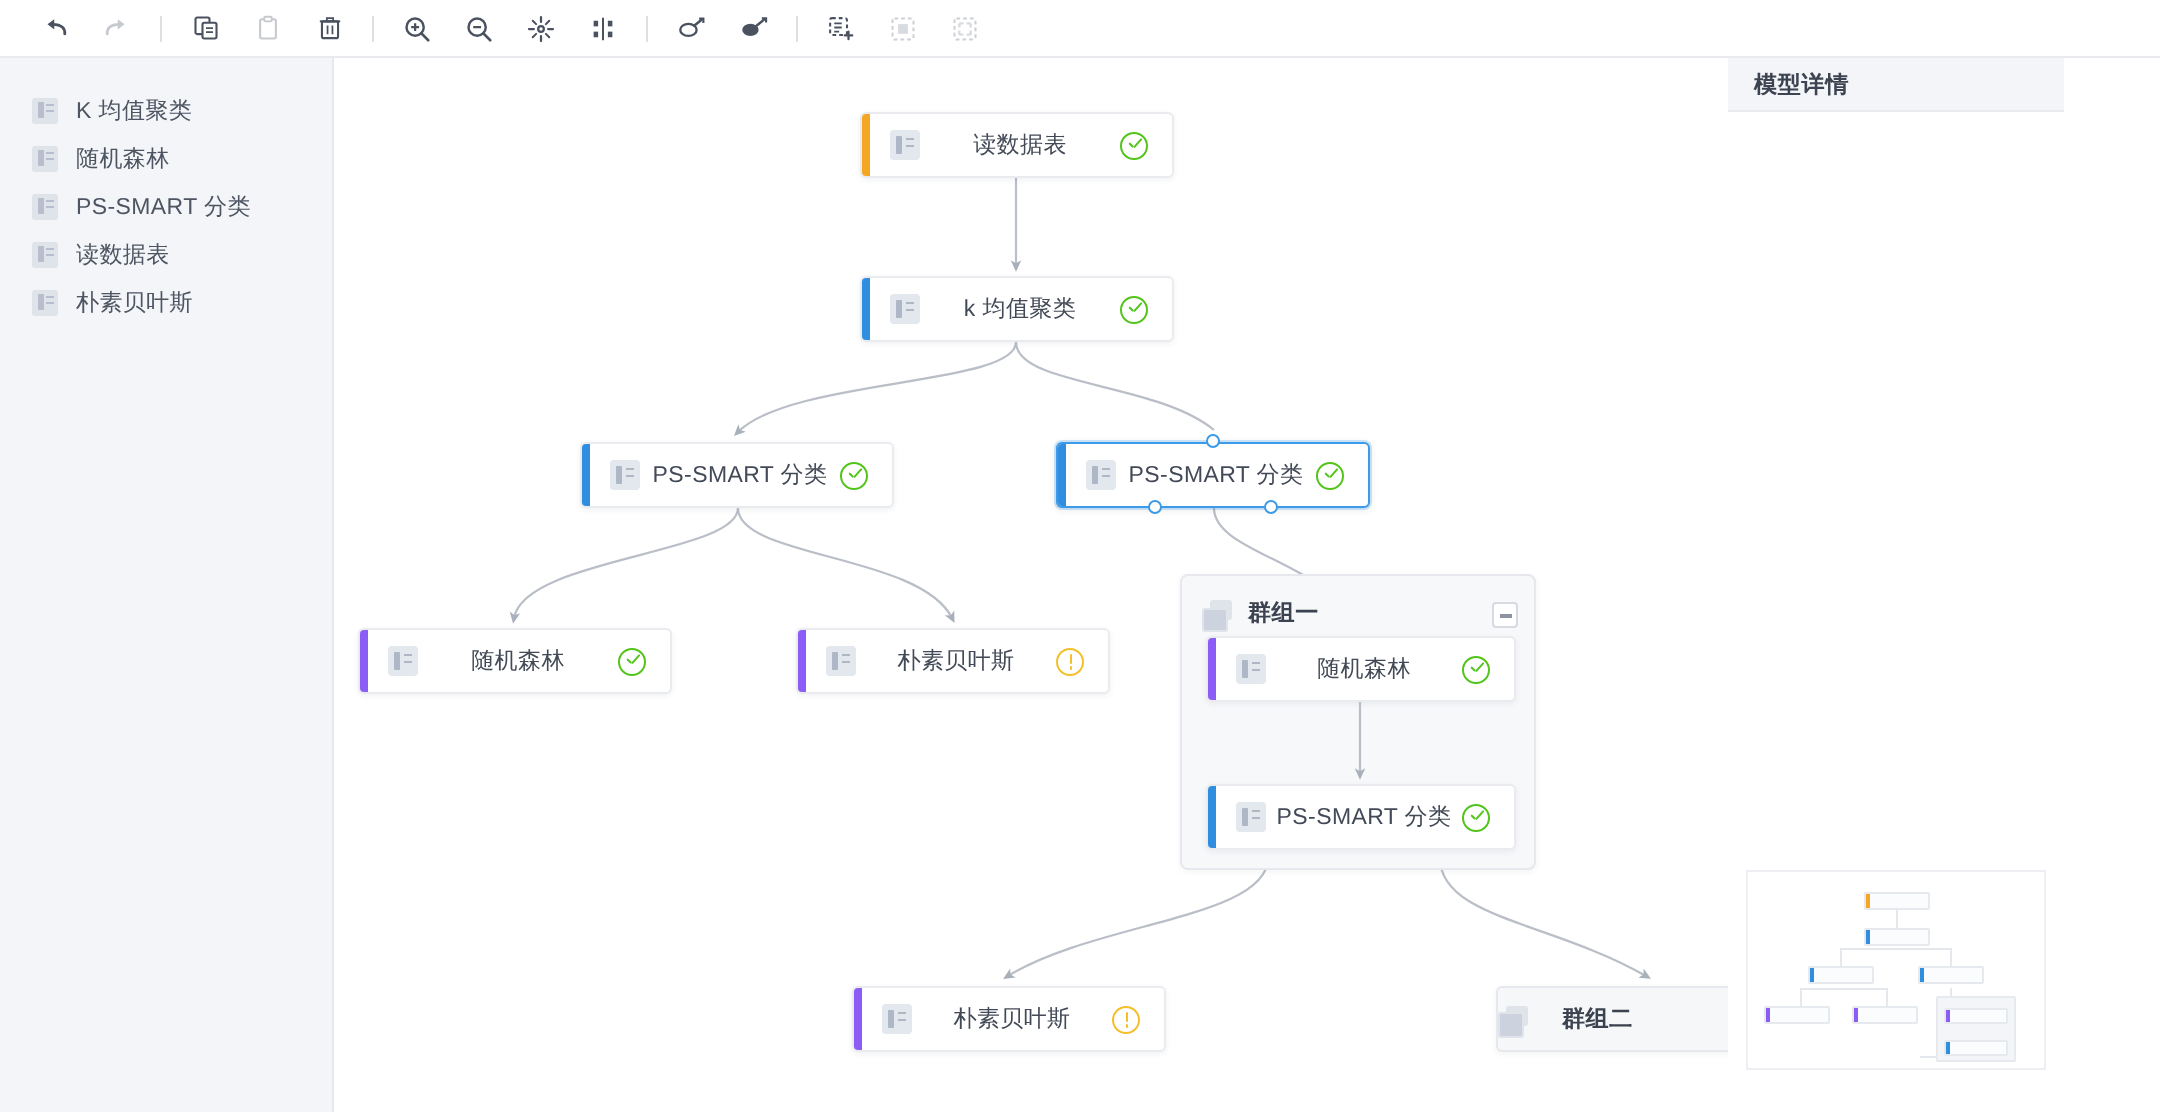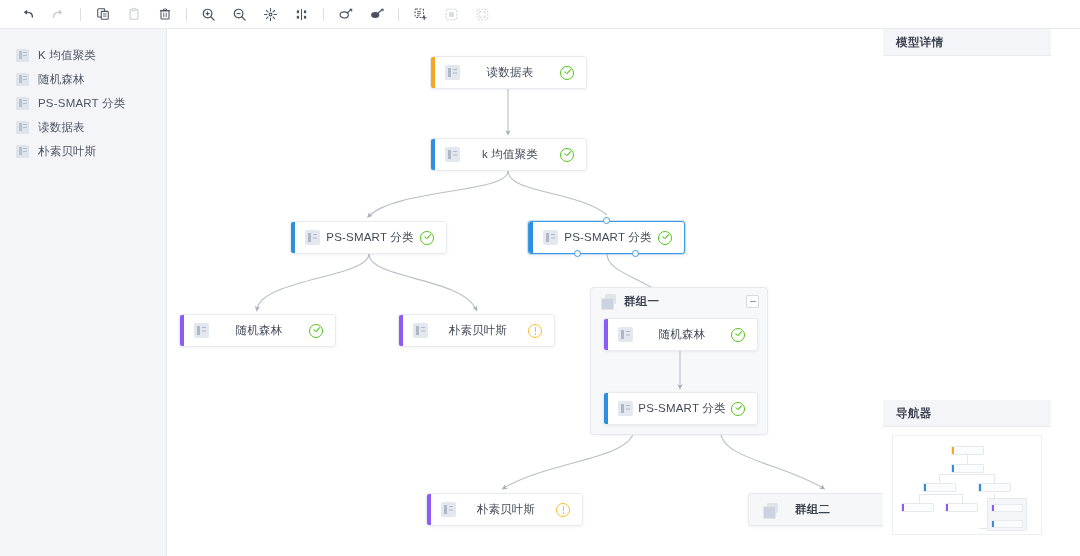--- a/index.html
+++ b/index.html
@@ -139,21 +139,21 @@
 
   
   .group {
     position: absolute;
     background: #f7f8fa;
     border: 1px solid #e6e8ed;
     border-radius: 4px;
     box-shadow: 0 1px 3px rgba(30,40,70,0.05);
   }
   .group-head {
-    height: 26px; display: flex; align-items: center;
+    height: 26px; display: flex; align-items: flex-end;
     padding: 0 8px 0 10px;
   }
   .gicon {
     width: 15px; height: 14px; flex: 0 0 15px; margin-right: 8px;
     position: relative;
   }
   .gicon::before {
     content: ""; position: absolute; left: 4px; top: 0;
     width: 11px; height: 10px; background: #dfe3ea;
     border-radius: 1.5px;
@@ -175,38 +175,38 @@
   .gcollapse::before {
     content: ""; position: absolute; left: 2.5px; top: 5.4px;
     width: 6px; height: 1.2px; background: #8c94a3;
   }
 
   
   .gnode {
     position: absolute; height: 33px;
     background: #f6f7f9; border: 1px solid #e6e8ed;
     border-radius: 3px; box-shadow: 0 1px 3px rgba(30,40,70,0.06);
-    display: flex; align-items: center; padding-left: 14px;
+    display: flex; align-items: center; 
     cursor: pointer;
   }
   .gnode .glabel2 {
     font-size: 11.5px; color: #3c4350; font-weight: bold;
     letter-spacing: 0.3px; margin-left: 9px;
   }
 
   
   #gutter {
     position: absolute; left: 908px; top: 29px;
     width: 4px; height: 527px; background: #eceef1;
     border-left: 1px solid #e3e5e9;
   }
 
   
   #rightcol {
-    position: absolute; left: 883px; top: 29px;
+    position: absolute; left: 864px; top: 29px;
     width: 168px; height: 527px; background: #ffffff;
   }
   .panel { background: #ffffff; }
   .panel-head {
     height: 27px; background: #f4f5f8;
     border-bottom: 1px solid #e8eaed;
     display: flex; align-items: center; padding-left: 13px;
   }
   .panel-title {
     font-size: 11.5px; color: #3d4451; font-weight: bold; letter-spacing: 0.4px;
@@ -499,23 +499,20 @@
 
   <div id="rightcol">
 
     <div class="panel">
       <div class="panel-head">
         <span class="panel-title">模型详情</span>
       </div>
     </div>
 
     <div id="navigator" class="panel">
-      <div class="panel-head">
-        <span class="panel-title">导航器</span>
-      </div>
 
       <div id="minimap">
         <div class="mm-line" style="left:74px; top:19px; width:1px; height:9px;"></div>
         <div class="mm-line" style="left:46px; top:38px; width:56px; height:1px;"></div>
         <div class="mm-line" style="left:46px; top:38px; width:1px; height:9px;"></div>
         <div class="mm-line" style="left:101px; top:38px; width:1px; height:9px;"></div>
         <div class="mm-line" style="left:26px; top:58px; width:44px; height:1px;"></div>
         <div class="mm-line" style="left:26px; top:58px; width:1px; height:9px;"></div>
         <div class="mm-line" style="left:69px; top:58px; width:1px; height:9px;"></div>
         <div class="mm-line" style="left:101px; top:58px; width:1px; height:8px;"></div>

